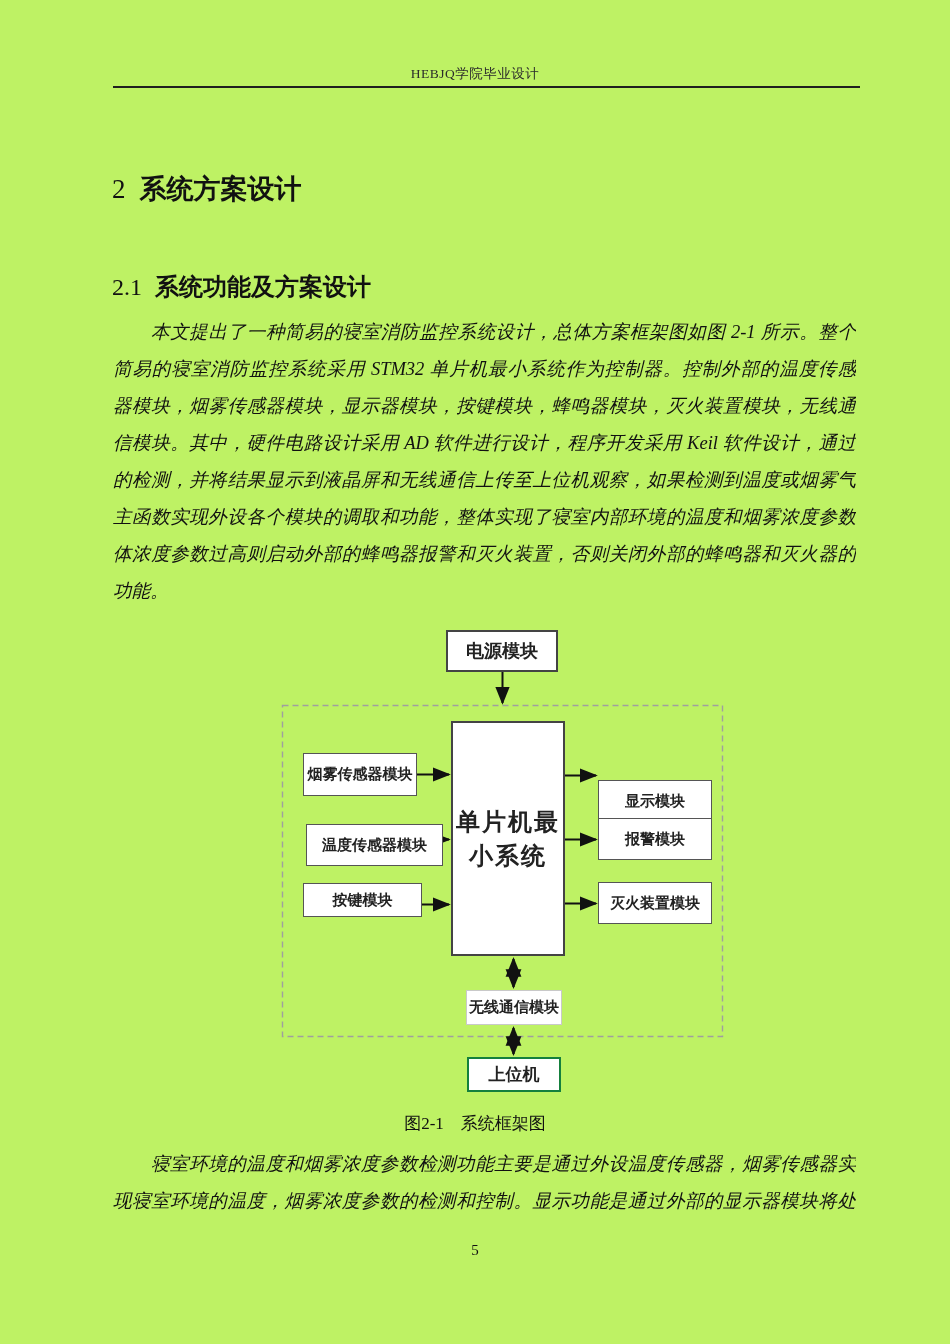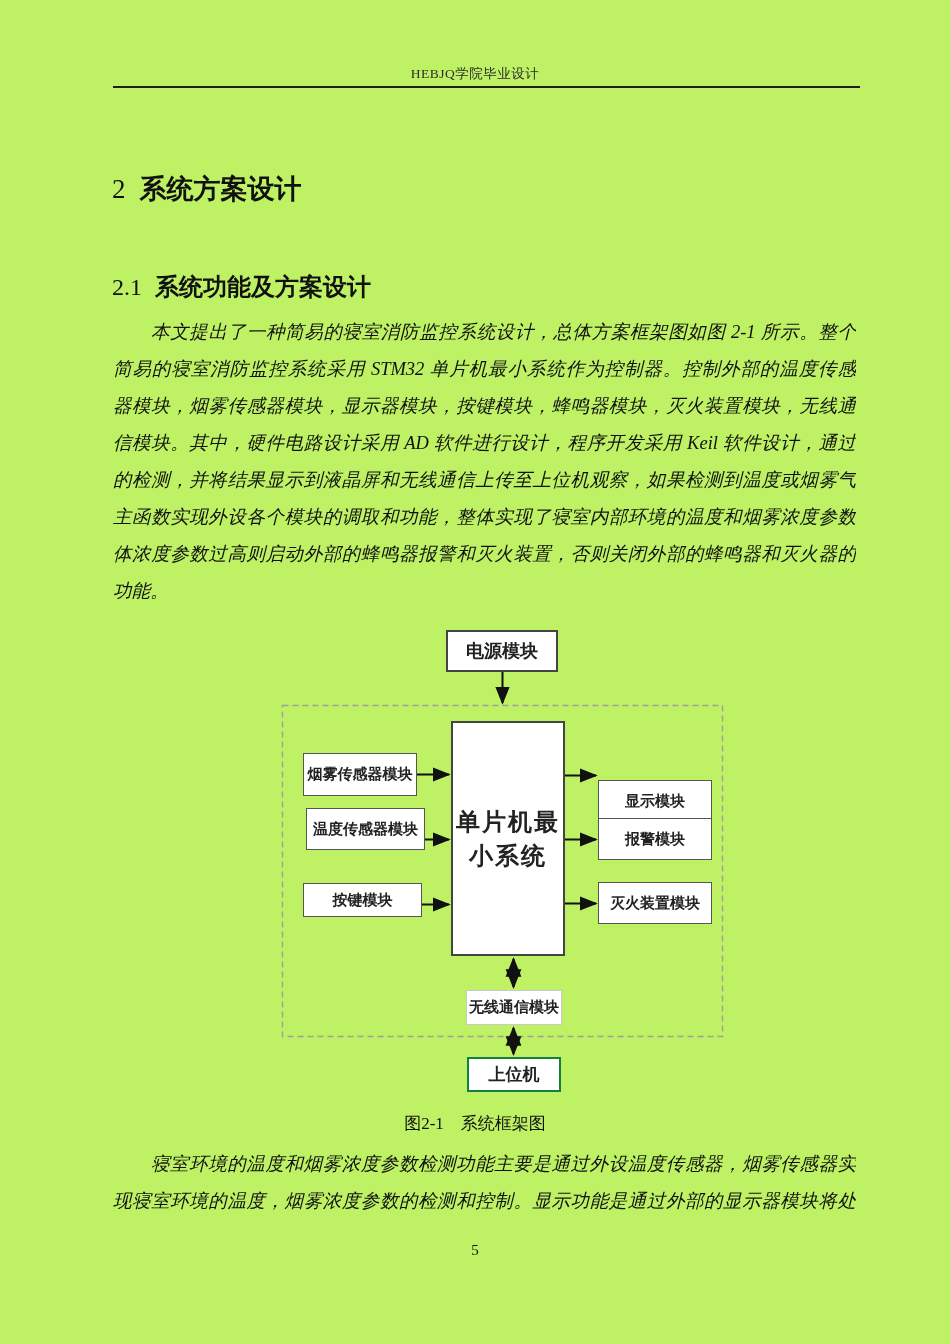--- a/index.html
+++ b/index.html
@@ -51,21 +51,21 @@
     position:absolute;display:flex;align-items:center;justify-content:center;
     background:#fff;border:1.5px solid #555;
     font-family:"Liberation Sans","DejaVu Sans",sans-serif;
     font-weight:bold;color:#222;font-size:15px;text-align:center;
     box-sizing:border-box;
   }
   .node.power{left:446px;top:10px;width:112px;height:42px;font-size:18px;border:2px solid #444;}
   .node.mcu{left:451px;top:101px;width:114px;height:235px;font-size:24px;line-height:34px;
             border:2px solid #444;flex-direction:column;letter-spacing:2px;}
   .node.smoke{left:303px;top:133px;width:114px;height:43px;}
-  .node.temp{left:306px;top:188px;width:119px;height:42px;}
+  .node.temp{left:306px;top:204px;width:137px;height:42px;}
   .node.key{left:303px;top:263px;width:119px;height:34px;}
   .node.display{left:598px;top:134px;width:114px;height:42px;margin-top:26px;}
   .node.alarm{left:598px;top:198px;width:114px;height:42px;text-align:center;}
   .node.ext{left:598px;top:262px;width:114px;height:42px;}
   .node.wireless{left:466px;top:370px;width:96px;height:35px;border:1px solid #c9c9c9;}
   .node.host{left:467px;top:437px;width:94px;height:35px;font-size:17px;border:2px solid #15803d;}
   .caption{
     position:absolute;left:0;top:1111px;width:950px;text-align:center;
     font-size:17px;line-height:26px;color:#111;
   }

